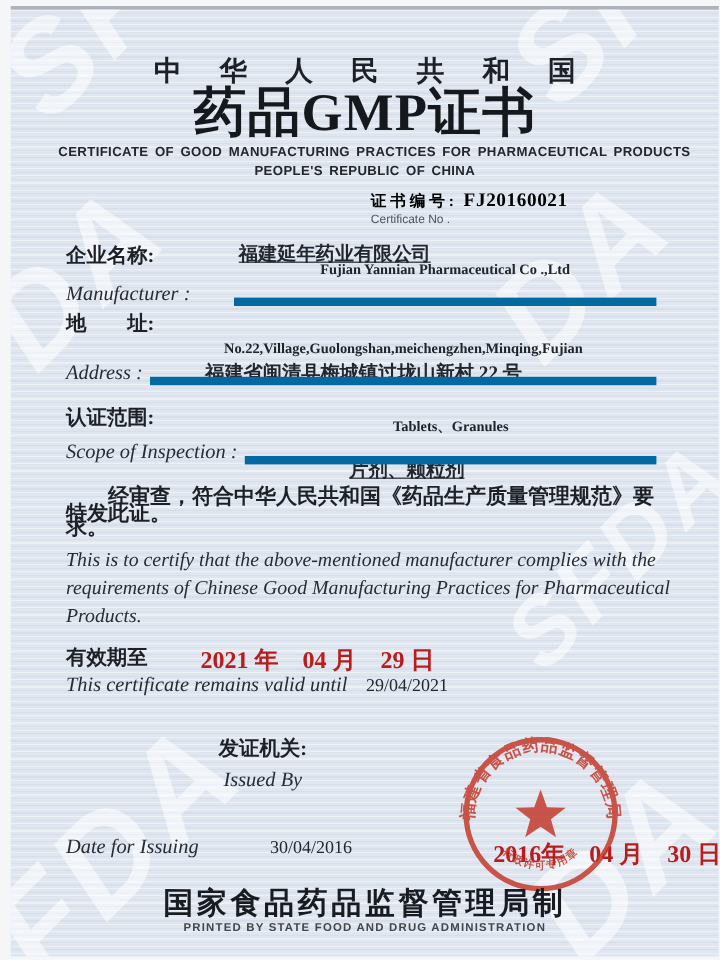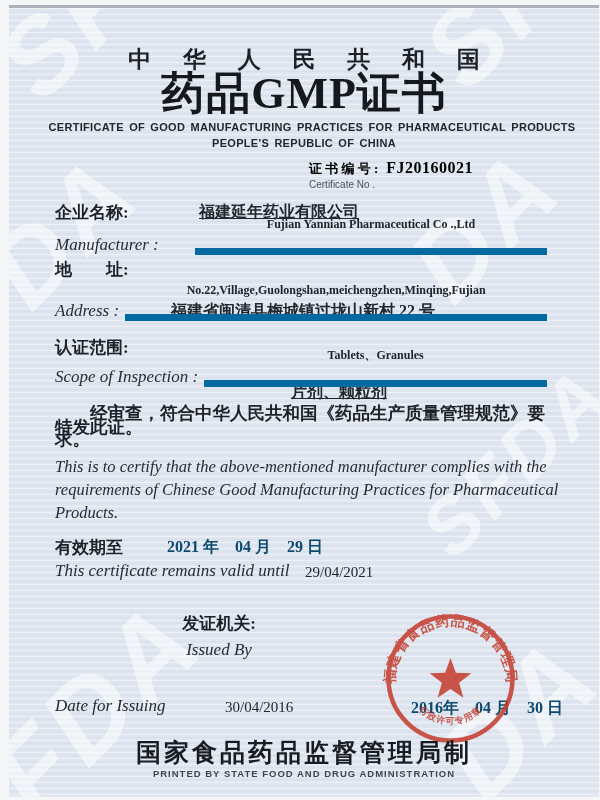--- a/index.html
+++ b/index.html
@@ -43,21 +43,21 @@
   .certno-en { font-family:"Liberation Sans", sans-serif; font-size:10px; color:#4c525b; margin-top:1px; }
   .label-cn { font-size:17px; font-weight:bold; white-space:pre; color:#1d2127; }
   .value-cn { font-size:16px; font-weight:bold; color:#22262d; text-align:center;text-decoration:underline; }
   .row-en { display:flex; align-items:flex-end; height:26px; }
   .label-en { font-style:italic; font-size:17px; color:#272c34; white-space:pre; }
   .uline { flex:1; border-bottom:7px solid #0369a1; text-align:center;
            font-size:12px; font-weight:bold; color:#20242b; padding-bottom:16px; margin-left:2px; }
   .stmt-cn { font-size:17.5px; font-weight:bold; color:#1d2127; line-height:1.5; }
   .indent { text-indent:35px; }
   .stmt-en { font-style:italic; font-size:16.5px; color:#272c34; line-height:1.4; }
-  .date-cn { font-size:16px; font-weight:bold; white-space:pre; color:#0c4a6e; }
+  .date-cn { font-size:20px; font-weight:bold; white-space:pre; color:#b91c1c; }
   .plain-date { font-size:15px; color:#22262d; }
   .footer-cn { top:728px; font-size:25px; letter-spacing:3px; color:#181c22; }
   .footer-en { top:760px; font-family:"Liberation Sans", sans-serif; font-weight:bold;
                font-size:9.5px; letter-spacing:1px; color:#41454c; }
   .seal { left:369px; top:598px; width:145px; height:145px; opacity:0.85; }
 </style>
 </head>
 <body>
 
 <div class="cert">

